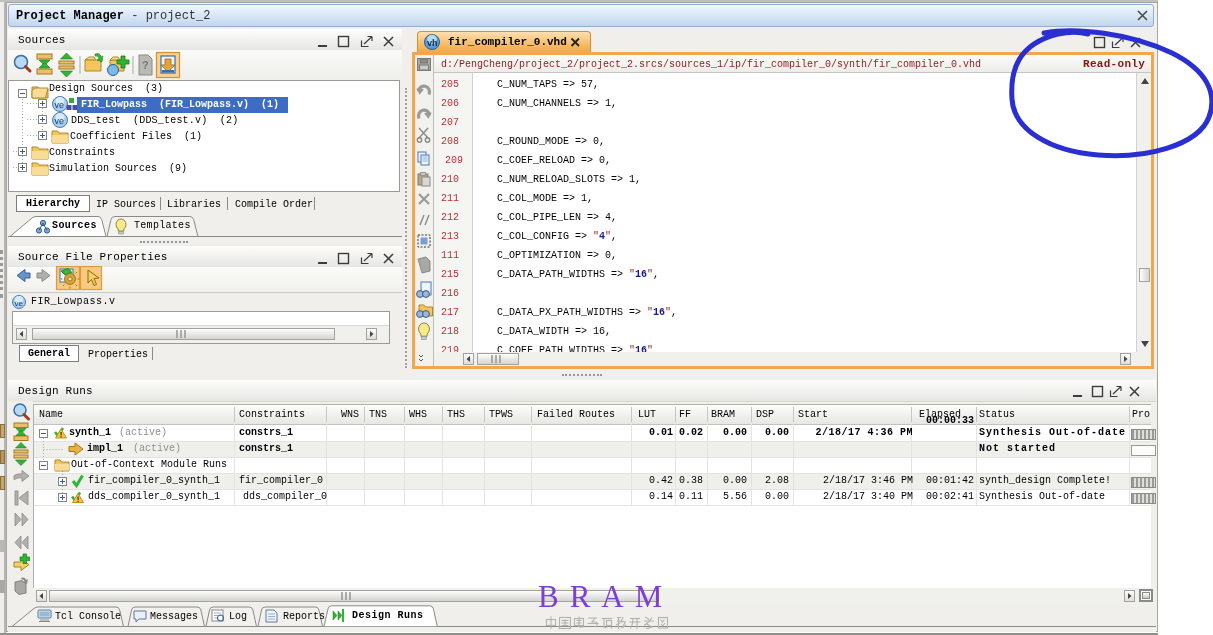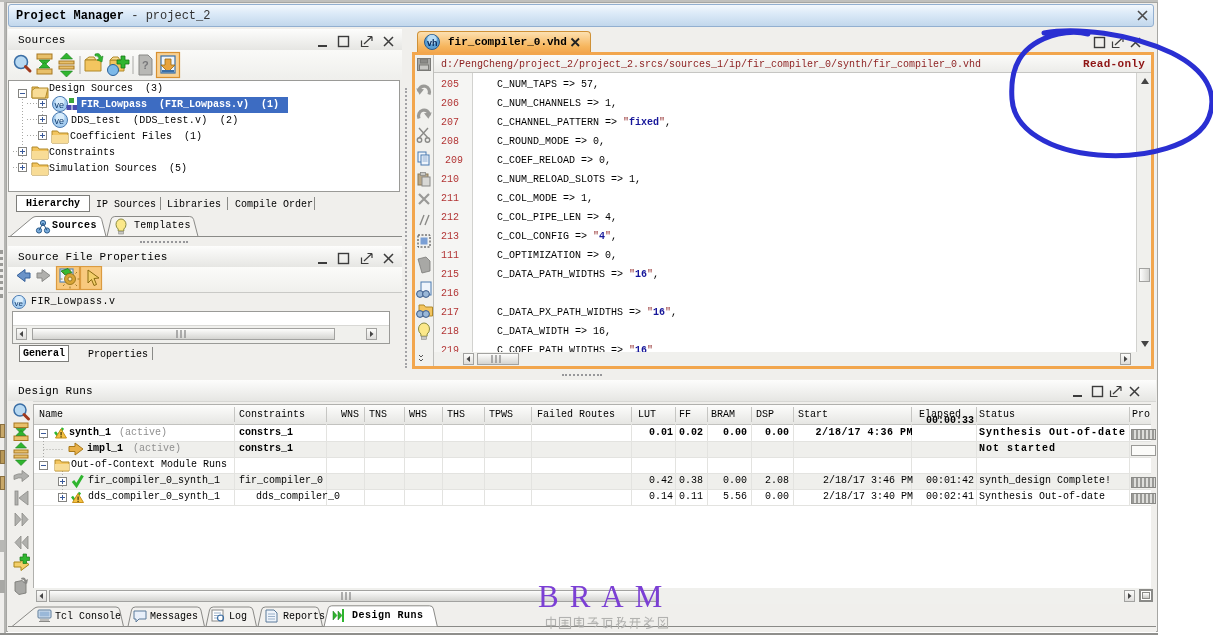--- a/index.html
+++ b/index.html
@@ -170,21 +170,21 @@
     </div>
 <div class="pm plus" style="left:10px;top:82px;">
       <i></i>
       <b></b>
     </div>
 <div class="trow" style="left:41px;top:0;">Design Sources  (3)</div>
 <div class="trow" style="left:69px;top:16px;width:207px;background:#3d6cc2;color:#fff;font-weight:bold;padding-left:4px;">FIR_Lowpass  (FIR_Lowpass.v)  (1)</div>
 <div class="trow" style="left:63px;top:32px;letter-spacing:.2px;">DDS_test  (DDS_test.v)  (2)</div>
 <div class="trow" style="left:62px;top:48px;">Coefficient Files  (1)</div>
 <div class="trow" style="left:41px;top:64px;">Constraints</div>
-<div class="trow" style="left:41px;top:80px;">Simulation Sources  (5)</div>
+<div class="trow" style="left:41px;top:80px;">Simulation Sources  (9)</div>
 </div>
 
 <div class="a" style="left:16px;top:195px;width:74px;height:17px;background:#fff;border:1px solid #7d7d7a;box-sizing:border-box;text-align:center;font-weight:bold;line-height:15px;">Hierarchy</div>
 <div class="a tx" style="left:96px;top:199px;">IP Sources</div>
 <div class="a" style="left:160px;top:197px;width:1px;height:13px;background:#8a8a87;"></div>
 <div class="a tx" style="left:167px;top:199px;">Libraries</div>
 <div class="a" style="left:227px;top:197px;width:1px;height:13px;background:#8a8a87;"></div>
 <div class="a tx" style="left:235px;top:199px;">Compile Order</div>
 <div class="a" style="left:314px;top:197px;width:1px;height:13px;background:#8a8a87;"></div>
 
@@ -256,21 +256,21 @@
 <div class="a" style="left:19px;top:2px;width:303px;height:12px;background:linear-gradient(#fdfdfc,#d4d4d1);border:1px solid #a2a2a0;box-sizing:border-box;"></div>
 <svg class="a" style="left:163px;top:4px;" width="14" height="8">
       <path d="M1,0 v8 M5,0 v8 M9,0 v8" stroke="#909090" stroke-width="1.4"></path>
     </svg>
 <div class="a" style="left:353px;top:2px;width:11px;height:12px;background:linear-gradient(#fcfcfa,#dedddb);border:1px solid #a2a2a0;box-sizing:border-box;"></div>
 <svg class="a" style="left:353px;top:2px;" width="11" height="12">
       <path d="M4,3 l3.5,3 l-3.5,3 z" fill="#444"></path>
     </svg>
 </div>
 
-<div class="a" style="left:19px;top:345px;width:50px;height:17px;background:#fff;border:1px solid #7d7d7a;box-sizing:border-box;text-align:center;font-weight:bold;line-height:15px;">General</div>
+<div class="a" style="left:19px;top:345px;width:60px;height:17px;background:#fff;border:1px solid #7d7d7a;box-sizing:border-box;text-align:center;font-weight:bold;line-height:15px;">General</div>
 <div class="a tx" style="left:88px;top:349px;">Properties</div>
 <div class="a" style="left:152px;top:347px;width:1px;height:13px;background:#8a8a87;"></div>
 
 <div class="a" style="left:405px;top:88px;width:0;height:280px;border-left:2px dotted #a3a3a6;"></div>
 
 <div class="a" style="left:562px;top:374px;width:40px;height:0;border-top:2px dotted #97979a;"></div>
 
 <div class="a" id="edittab" style="left:412px;top:30px;width:742px;height:23px;">
 <div class="a" style="left:5px;top:1px;width:174px;height:22px;background:linear-gradient(#fde0b0,#f6b55c 70%,#f2a64d);border:1px solid #cf9137;border-bottom:none;border-radius:4px 4px 0 0;box-sizing:border-box;"></div>
 <svg class="a" style="left:12px;top:4px;" width="17" height="16">
@@ -379,21 +379,20 @@
     <div class="ln" style="left:0;top:194px;">215</div>
     <div class="ln" style="left:0;top:213px;">216</div>
     <div class="ln" style="left:0;top:232px;">217</div>
     <div class="ln" style="left:0;top:251px;">218</div>
     <div class="ln" style="left:0;top:270px;">219</div>
 </div>
 
 <div class="a" id="code" style="left:473px;top:71px;width:663px;height:281px;overflow:hidden;background:transparent;">
 <div class="cl" style="left:24px;top:4px;">C_NUM_TAPS =&gt; 57,</div>
 <div class="cl" style="left:24px;top:23px;">C_NUM_CHANNELS =&gt; 1,</div>
-<div class="cl" style="left:24px;top:42px;">C_CHANNEL_PATTERN =&gt; <span class="qt">″</span><span class="str">fixed</span><span class="qt">″</span>,</div>
 <div class="cl" style="left:24px;top:61px;">C_ROUND_MODE =&gt; 0,</div>
 <div class="cl" style="left:24px;top:80px;">C_COEF_RELOAD =&gt; 0,</div>
 <div class="cl" style="left:24px;top:99px;">C_NUM_RELOAD_SLOTS =&gt; 1,</div>
 <div class="cl" style="left:24px;top:118px;">C_COL_MODE =&gt; 1,</div>
 <div class="cl" style="left:24px;top:137px;">C_COL_PIPE_LEN =&gt; 4,</div>
 <div class="cl" style="left:24px;top:156px;">C_COL_CONFIG =&gt; <span class="qt">″</span><span class="str">4</span><span class="qt">″</span>,</div>
 <div class="cl" style="left:24px;top:175px;">C_OPTIMIZATION =&gt; 0,</div>
 <div class="cl" style="left:24px;top:194px;">C_DATA_PATH_WIDTHS =&gt; <span class="qt">″</span><span class="str">16</span><span class="qt">″</span>,</div>
 <div class="cl" style="left:24px;top:232px;">C_DATA_PX_PATH_WIDTHS =&gt; <span class="qt">″</span><span class="str">16</span><span class="qt">″</span>,</div>
 <div class="cl" style="left:24px;top:251px;">C_DATA_WIDTH =&gt; 16,</div>
@@ -530,21 +529,21 @@
 <div class="cell" style="left:205px;top:68px;">fir_compiler_0</div>
 <div class="cell num" style="left:597px;top:68px;width:42px;">0.42</div>
 <div class="cell num" style="left:641px;top:68px;width:28px;">0.38</div>
 <div class="cell num" style="left:673px;top:68px;width:40px;">0.00</div>
 <div class="cell num" style="left:717px;top:68px;width:38px;">2.08</div>
 <div class="cell num" style="left:759px;top:68px;width:120px;">2/18/17 3:46 PM</div>
 <div class="cell num" style="left:877px;top:68px;width:63px;">00:01:42</div>
 <div class="cell" style="left:945px;top:68px;">synth_design Complete!</div>
 
 <div class="cell" style="left:54px;top:84px;">dds_compiler_0_synth_1</div>
-<div class="cell" style="left:222px;top:84px;font-family:Liberation Mono, monospace;">dds_compiler_0</div>
+<div class="cell" style="left:209px;top:84px;font-family:Liberation Mono, monospace;">dds_compiler_0</div>
 <div class="cell num" style="left:597px;top:84px;width:42px;">0.14</div>
 <div class="cell num" style="left:641px;top:84px;width:28px;">0.11</div>
 <div class="cell num" style="left:673px;top:84px;width:40px;">5.56</div>
 <div class="cell num" style="left:717px;top:84px;width:38px;">0.00</div>
 <div class="cell num" style="left:759px;top:84px;width:120px;">2/18/17 3:40 PM</div>
 <div class="cell num" style="left:877px;top:84px;width:63px;">00:02:41</div>
 <div class="cell" style="left:945px;top:84px;">Synthesis Out-of-date</div>
 
 <svg class="a" style="left:0;top:19px;" width="90" height="82">
 <g stroke="#a8a8a5" stroke-width="1" stroke-dasharray="1,2">

